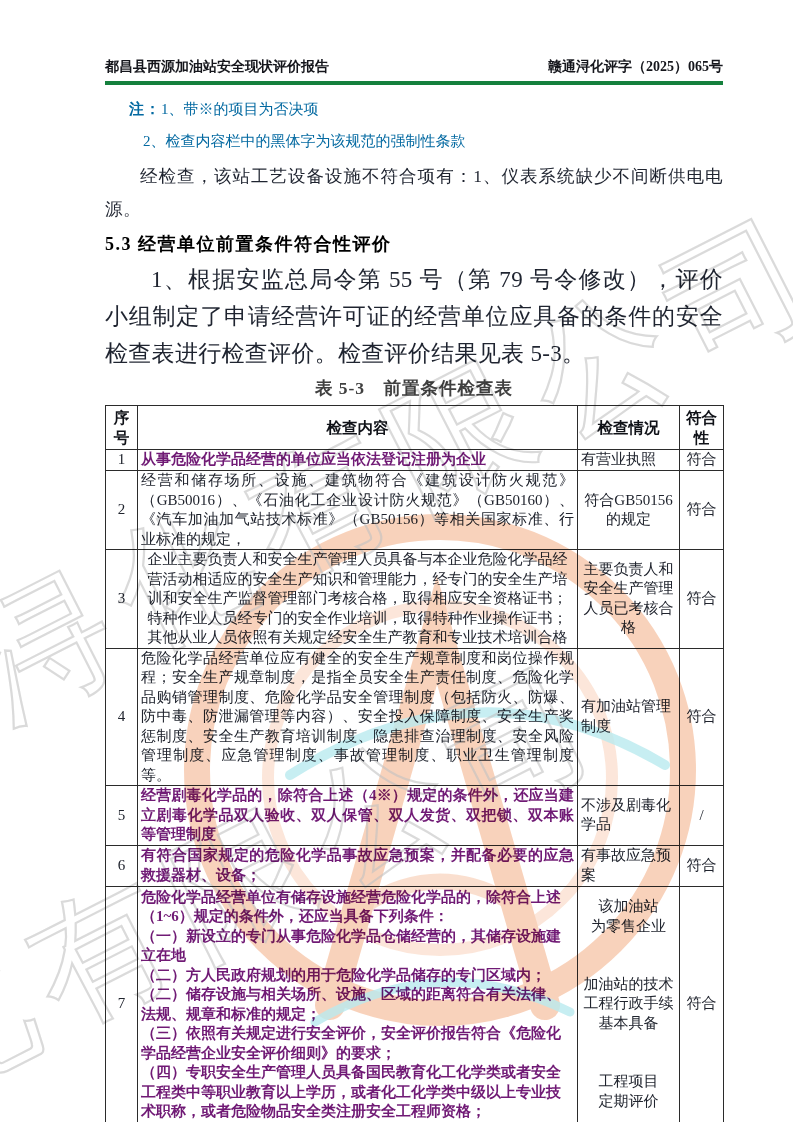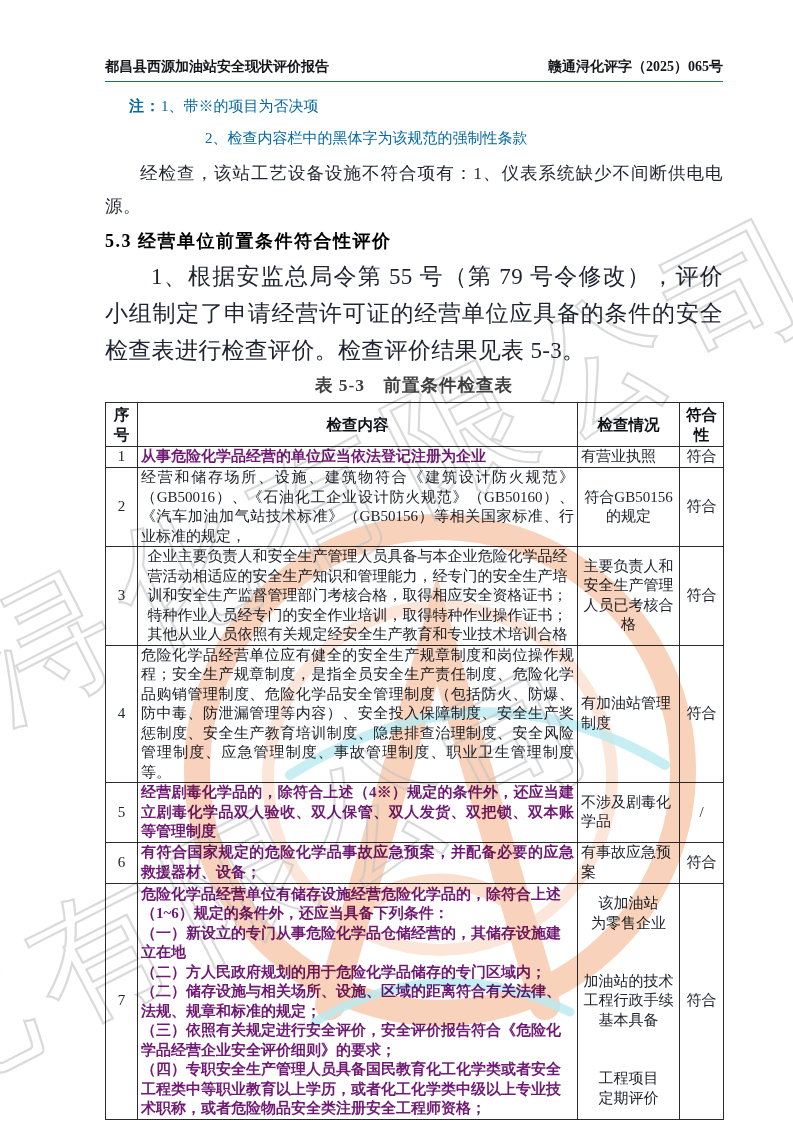--- a/index.html
+++ b/index.html
@@ -12,29 +12,29 @@
     color:#1f2430;
     overflow:hidden;
     box-sizing:border-box;
     padding:58px 70px 0 105px;
   }
   .content { position:relative; z-index:1; }
 
   
   .doc-header {
     display:flex; justify-content:space-between; align-items:flex-end;
-    border-bottom:1px solid #15803d; padding-bottom:5px;
+    border-bottom:4px solid #15803d; padding-bottom:5px;
     font-size:14px; font-weight:bold; color:#15161c;
   }
 
   
   .notes { margin-top:15px; font-size:15px; color:#0369a1; }
   .note-line-1 { margin-left:24px; }
   .note-line-1 .note-label { font-weight:bold; letter-spacing:1px; }
-  .note-line-2 { margin-left:100px; margin-top:13px; }
+  .note-line-2 { margin-left:38px; margin-top:13px; }
 
   .conclusion {
     font-size:17.5px; line-height:33px; margin-top:9px;
     text-indent:2em; text-align:justify; letter-spacing:0.5px;
   }
 
   .section-heading {
     font-size:18px; font-weight:bold; color:#000;
     margin-top:6px; letter-spacing:1.5px;
   }

